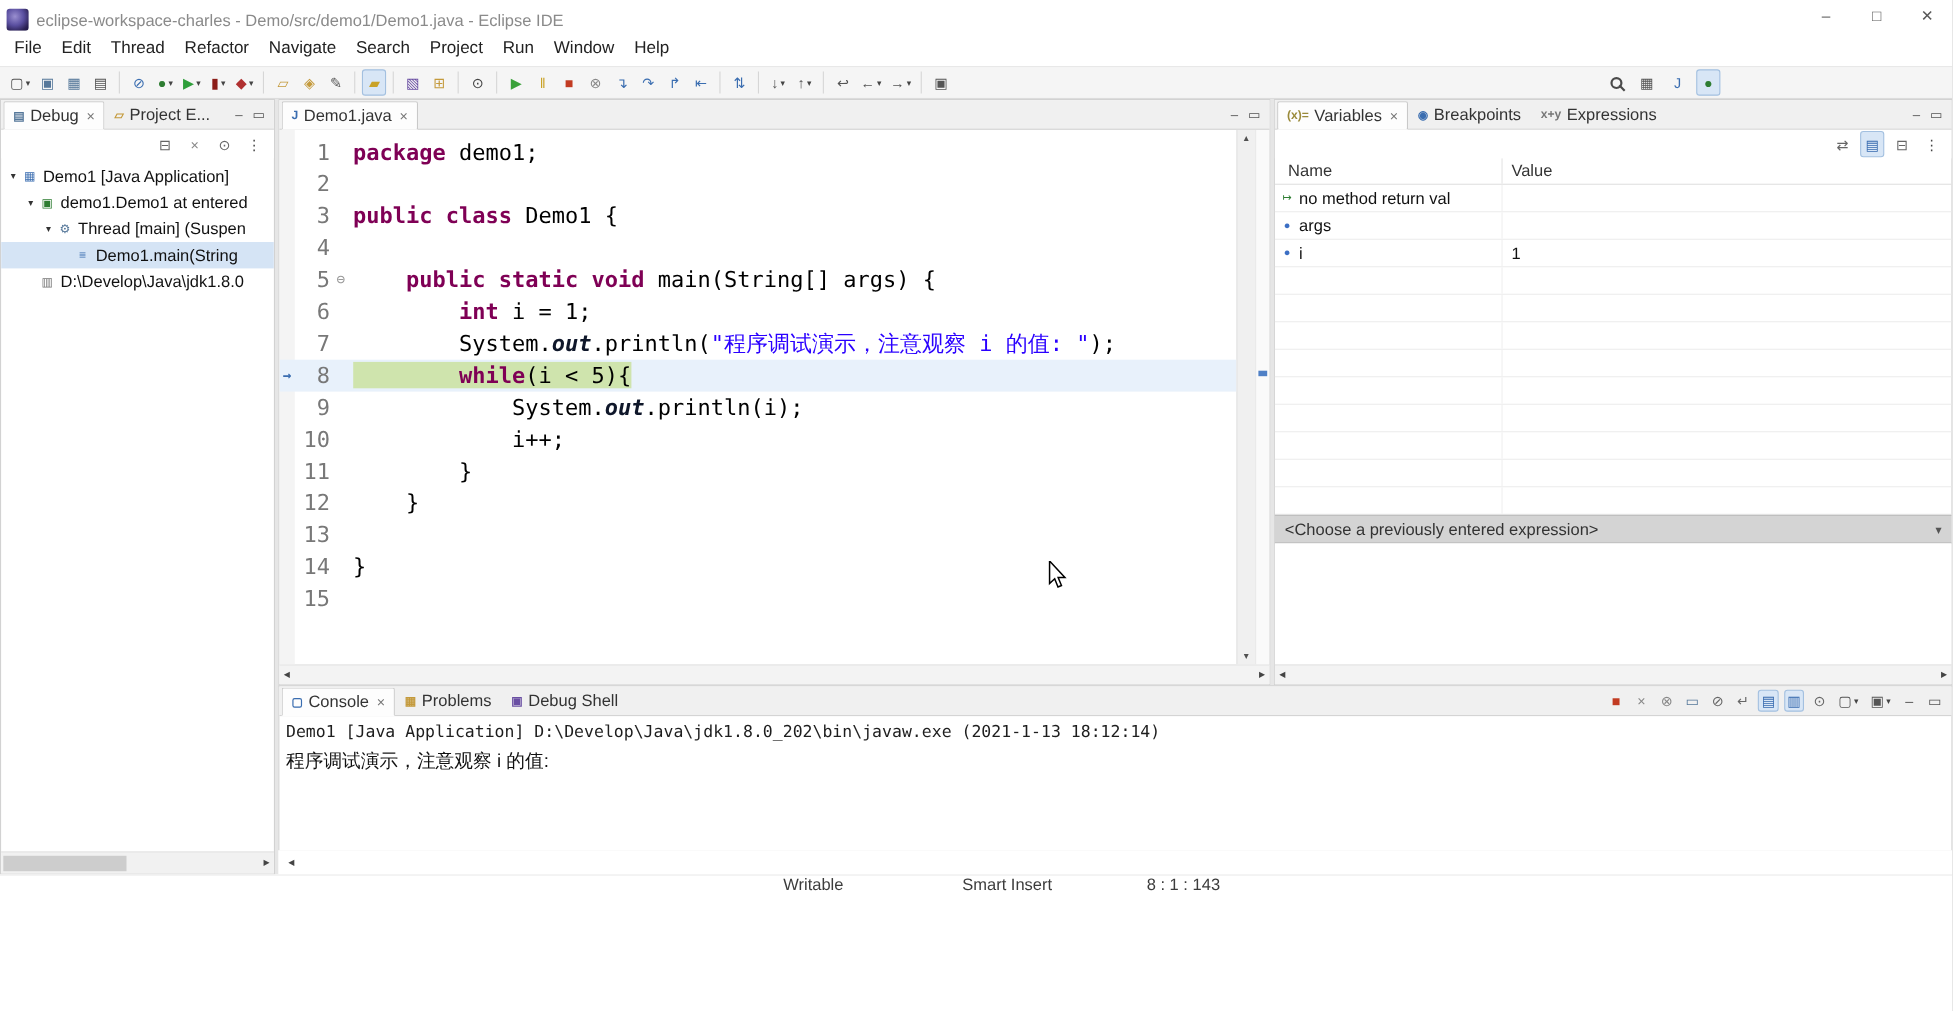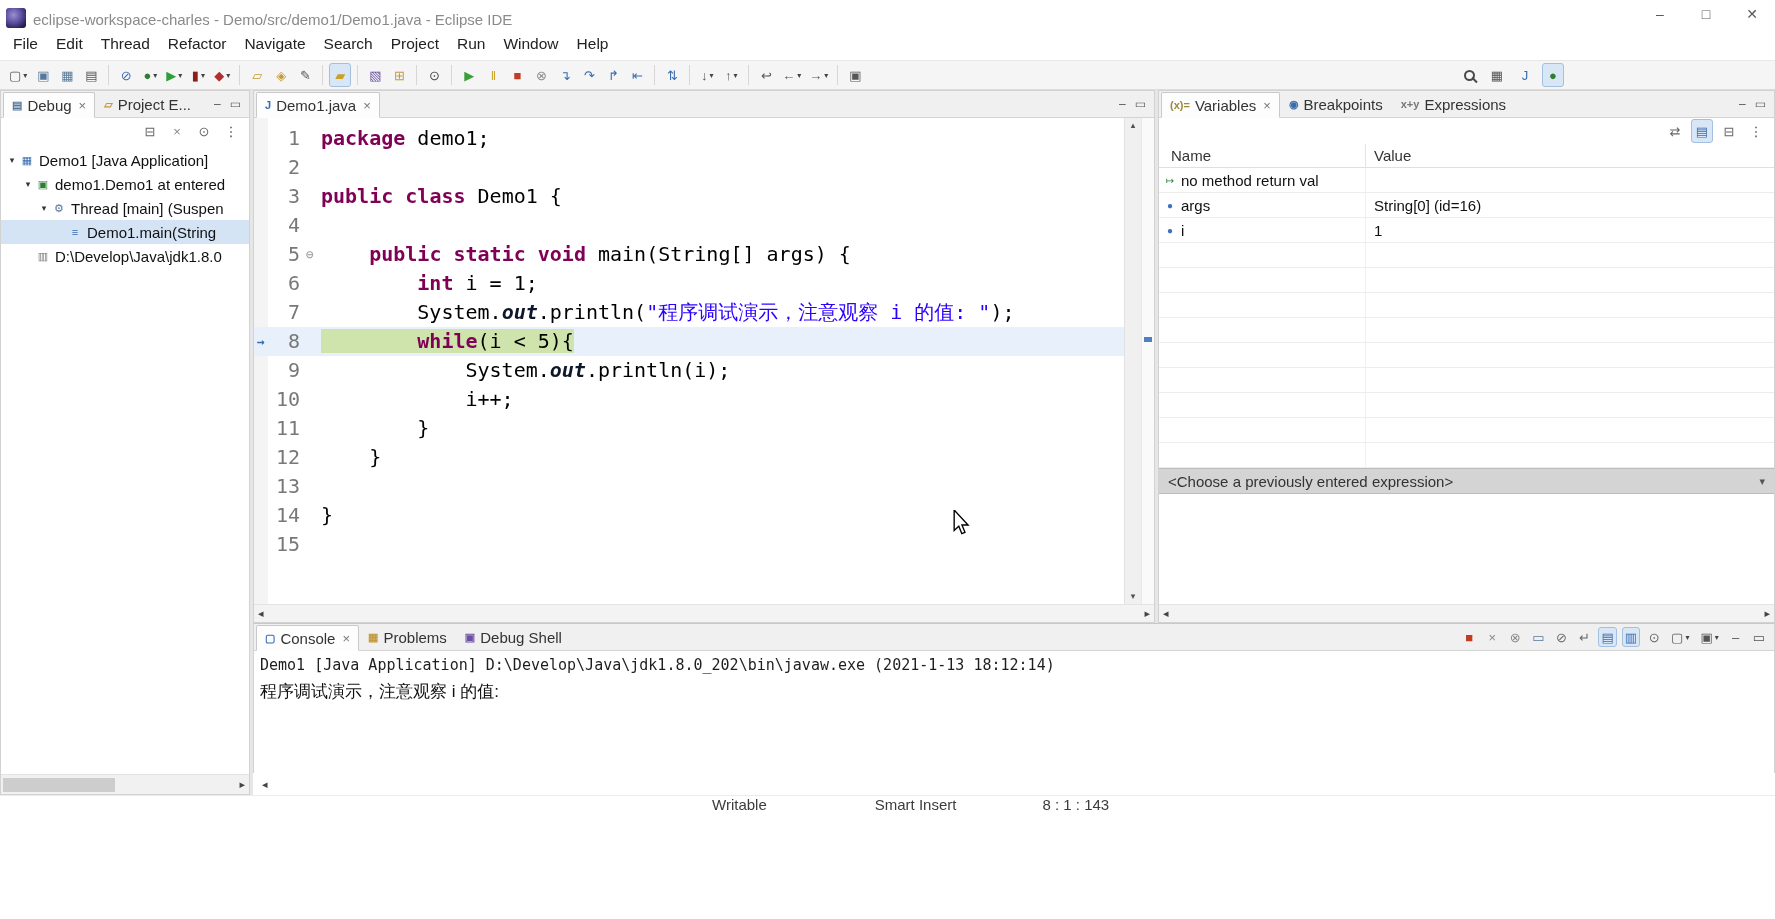--- a/index.html
+++ b/index.html
@@ -533,21 +533,20 @@
                   <span class="vr-icon" style="color: rgb(46, 125, 50);">↦</span>
                   <span class="vr-name">no method return val</span>
                 </span>
                 <span class="vr-value"></span>
               </div>
               <div class="vrow">
                 <span class="vr-left">
                   <span class="vr-icon" style="color: rgb(59, 111, 196);">●</span>
                   <span class="vr-name">args</span>
                 </span>
-                <span class="vr-value">String[0] (id=16)</span>
               </div>
               <div class="vrow">
                 <span class="vr-left">
                   <span class="vr-icon" style="color: rgb(59, 111, 196);">●</span>
                   <span class="vr-name">i</span>
                 </span>
                 <span class="vr-value">1</span>
               </div>
               <div class="vrow empty">
                 <span class="vr-left"></span>

